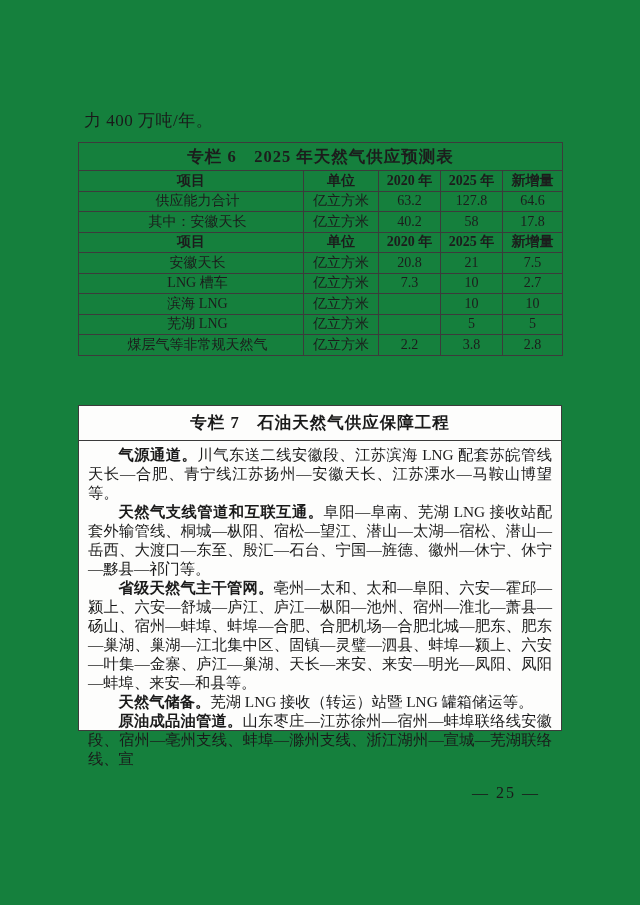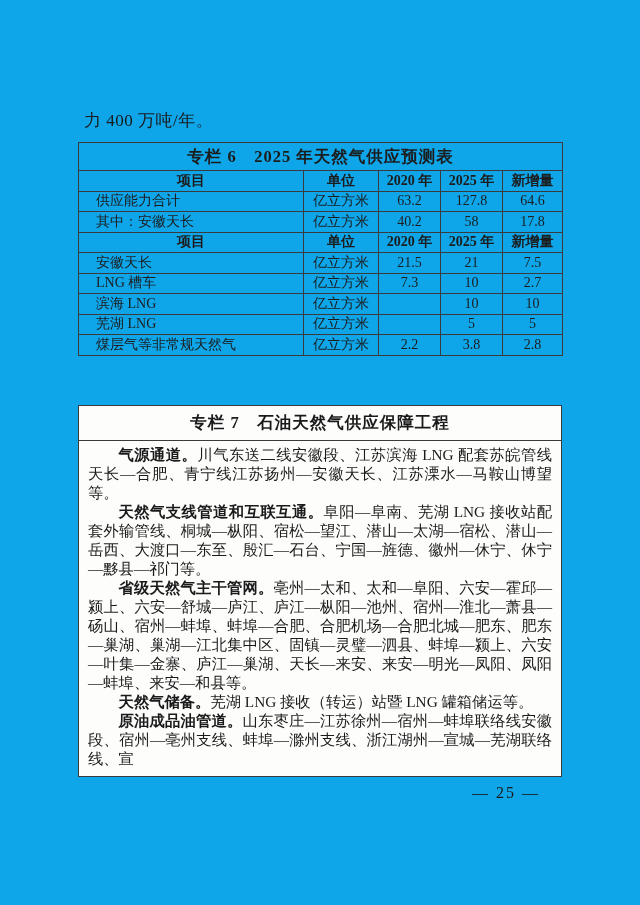--- a/index.html
+++ b/index.html
@@ -5,21 +5,21 @@
   * { box-sizing: border-box; margin: 0; padding: 0; }
   html, body { width: 640px; height: 905px; }
   body {
     background: #f6f6f4;
     font-family: "Liberation Serif", "DejaVu Serif", serif;
   }
   .page {
     position: relative;
     width: 640px;
     height: 905px;
-    background: #0ea5e9;
+    background: #15803d;
     color: #1a1a1a;
     overflow: hidden;
   }
   .intro {
     position: absolute;
     left: 84px;
     top: 109px;
     font-size: 17px;
     letter-spacing: 0.5px;
   }
@@ -44,28 +44,28 @@
     overflow: hidden;
     white-space: nowrap;
   }
   table.box6 .tbl-title {
     height: 28px;
     font-size: 16.5px;
     font-weight: bold;
     letter-spacing: 1px;
   }
   table.box6 th { font-weight: bold; }
-  table.box6 td.left { text-align: left; padding-left: 17px; }
+  table.box6 td.left { text-align: center; padding-left: 17px; }
   
   .box7 {
     position: absolute;
     left: 78px;
     top: 405px;
     width: 484px;
-    height: 372px;
+    height: 326px;
     border: 1.5px solid #3b3b3b;
     background: #fdfdfc;
   }
   .box7-title {
     height: 35px;
     line-height: 34px;
     text-align: center;
     font-size: 16.5px;
     font-weight: bold;
     letter-spacing: 1px;
@@ -131,21 +131,21 @@
         <tr>
           <th>项目</th>
           <th>单位</th>
           <th>2020 年</th>
           <th>2025 年</th>
           <th>新增量</th>
         </tr>
         <tr>
           <td class="left">安徽天长</td>
           <td>亿立方米</td>
-          <td>21.5</td>
+          <td>20.8</td>
           <td>21</td>
           <td>7.5</td>
         </tr>
         <tr>
           <td class="left">LNG 槽车</td>
           <td>亿立方米</td>
           <td>7.3</td>
           <td>10</td>
           <td>2.7</td>
         </tr>

